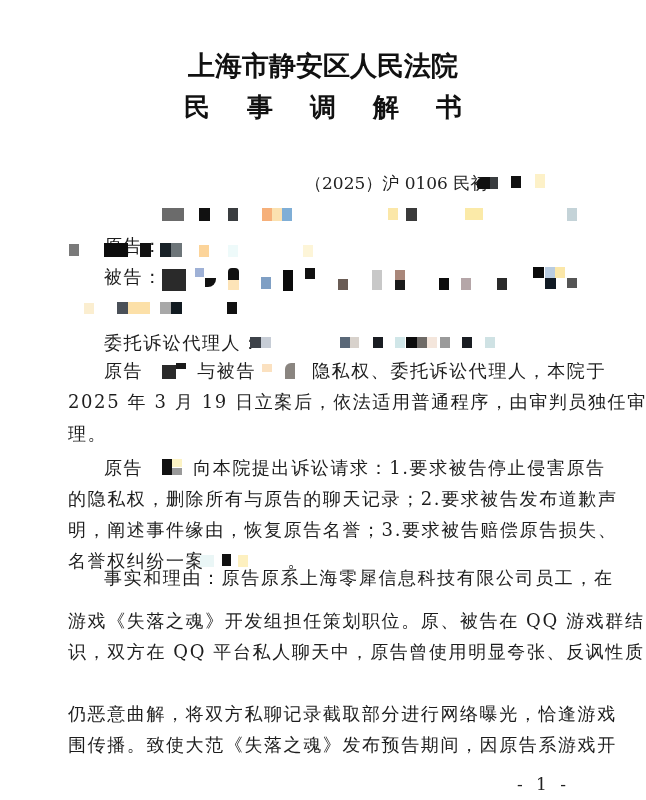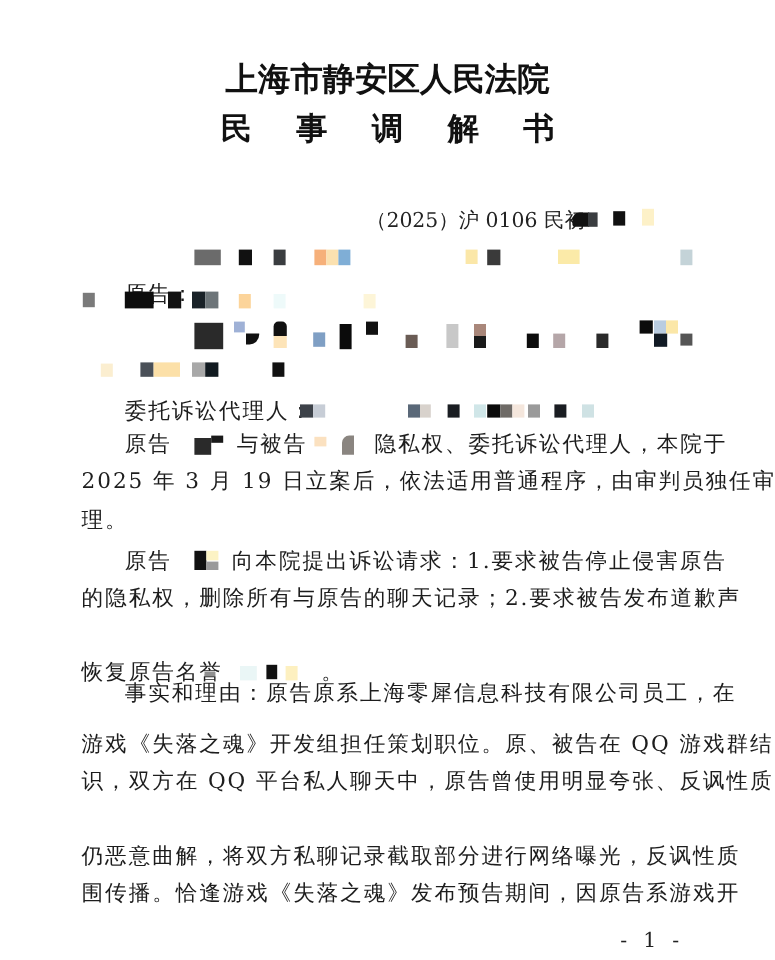--- a/index.html
+++ b/index.html
@@ -66,20 +66,23 @@
 
   <div class="redact" style="left:69px;top:244px;width:10px;height:12px;background:#7a7a7a;"></div>
   <div class="redact" style="left:104px;top:243px;width:24px;height:14px;background:#0d0d0d;"></div>
   <div class="redact" style="left:140px;top:243px;width:11px;height:14px;background:#111;"></div>
   <div class="redact" style="left:160px;top:243px;width:11px;height:14px;background:#1a2228;"></div>
   <div class="redact" style="left:171px;top:243px;width:11px;height:14px;background:#6d7579;"></div>
   <div class="redact" style="left:199px;top:245px;width:10px;height:12px;background:#fcd49a;"></div>
   <div class="redact" style="left:228px;top:245px;width:10px;height:12px;background:#eefafa;"></div>
   <div class="redact" style="left:303px;top:245px;width:10px;height:12px;background:#fdf5d8;"></div>
 
+  <div class="line indent" style="top:267px;">
+    <span>被告：</span>
+  </div>
   <div class="redact" style="left:162px;top:269px;width:24px;height:22px;background:#2a2a2a;"></div>
   <div class="redact" style="left:195px;top:268px;width:9px;height:9px;background:#9fb1d6;"></div>
   <div class="redact" style="left:205px;top:278px;width:11px;height:9px;background:#111;border-radius:0 0 8px 0;"></div>
   <div class="redact" style="left:228px;top:268px;width:11px;height:12px;background:#111;border-radius:4px 4px 0 0;"></div>
   <div class="redact" style="left:228px;top:280px;width:11px;height:10px;background:#fde4b8;"></div>
   <div class="redact" style="left:261px;top:277px;width:10px;height:12px;background:#7f9fc4;"></div>
   <div class="redact" style="left:283px;top:270px;width:10px;height:21px;background:#0b0b0b;"></div>
   <div class="redact" style="left:305px;top:268px;width:10px;height:11px;background:#111;"></div>
   <div class="redact" style="left:338px;top:279px;width:10px;height:11px;background:#6a5c55;"></div>
   <div class="redact" style="left:372px;top:270px;width:10px;height:20px;background:#c8c8c8;"></div>
@@ -129,27 +132,28 @@
   <div class="line" style="top:424px;">理。</div>
 
   <div class="line indent" style="top:458px;">
     <span>原告</span><span style="display:inline-block;width:50px;"></span><span>向本院提出诉讼请求：1.要求被告停止侵害原告</span>
   </div>
   <div class="redact" style="left:162px;top:459px;width:10px;height:16px;background:#111;"></div>
   <div class="redact" style="left:172px;top:468px;width:10px;height:7px;background:#9a9a9a;"></div>
   <div class="redact" style="left:172px;top:459px;width:10px;height:8px;background:#fcf3c4;"></div>
 
   <div class="line" style="top:489px;">的隐私权，删除所有与原告的聊天记录；2.要求被告发布道歉声</div>
+  <div class="line" style="top:520px;">明，阐述事件缘由，恢复原告名誉；3.要求被告赔偿原告损失、</div>
   <div class="line" style="top:551px;">
-    <span>恢复原告名誉</span><span style="display:inline-block;width:82px;"></span><span>。</span>
+    <span>名誉权纠纷一案</span><span style="display:inline-block;width:82px;"></span><span>。</span>
   </div>
   <div class="redact" style="left:200px;top:555px;width:14px;height:12px;background:#eaf6f6;"></div>
   <div class="redact" style="left:222px;top:554px;width:9px;height:12px;background:#111;"></div>
   <div class="redact" style="left:238px;top:555px;width:10px;height:12px;background:#fdf0c0;"></div>
 
   <div class="line indent" style="top:568px;">事实和理由：原告原系上海零犀信息科技有限公司员工，在</div>
   <div class="line" style="top:642px;">识，双方在 QQ 平台私人聊天中，原告曾使用明显夸张、反讽性质</div>
   <div class="line" style="top:611px;">游戏《失落之魂》开发组担任策划职位。原、被告在 QQ 游戏群结</div>
-  <div class="line" style="top:704px;">仍恶意曲解，将双方私聊记录截取部分进行网络曝光，反讽性质</div>
-  <div class="line" style="top:735px;">围传播。恰逢游戏《失落之魂》发布预告期间，因原告系游戏开</div>
+  <div class="line" style="top:704px;">仍恶意曲解，将双方私聊记录截取部分进行网络曝光，恰逢游戏</div>
+  <div class="line" style="top:735px;">围传播。致使大范《失落之魂》发布预告期间，因原告系游戏开</div>
 
   <div class="page-num">- 1 -</div>
 </div>
 
 </body></html>

